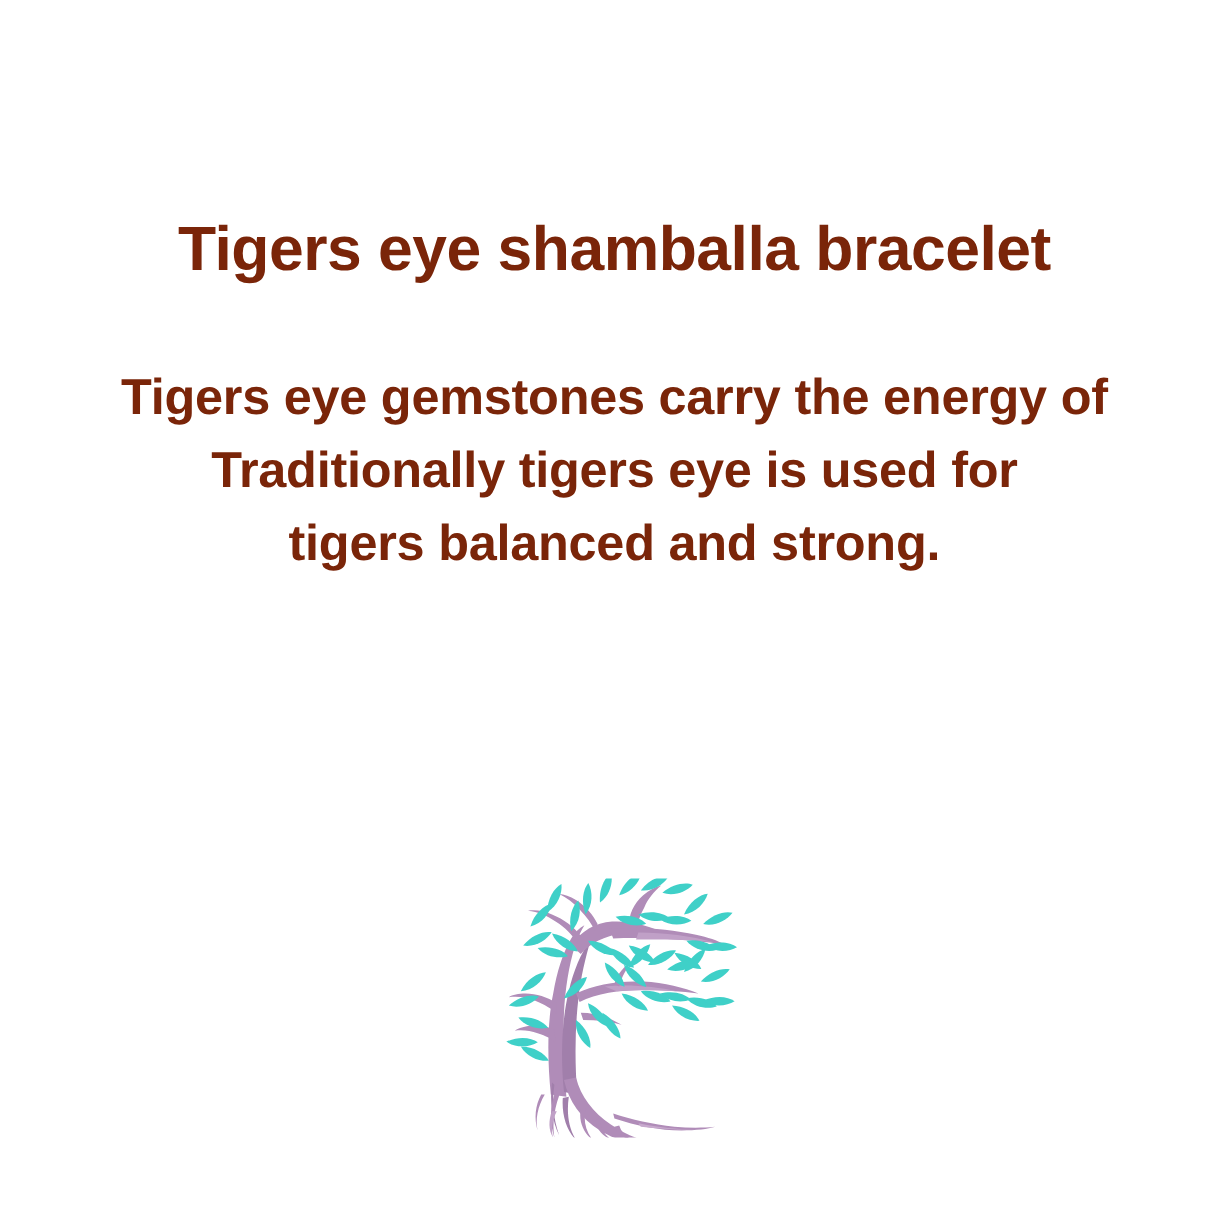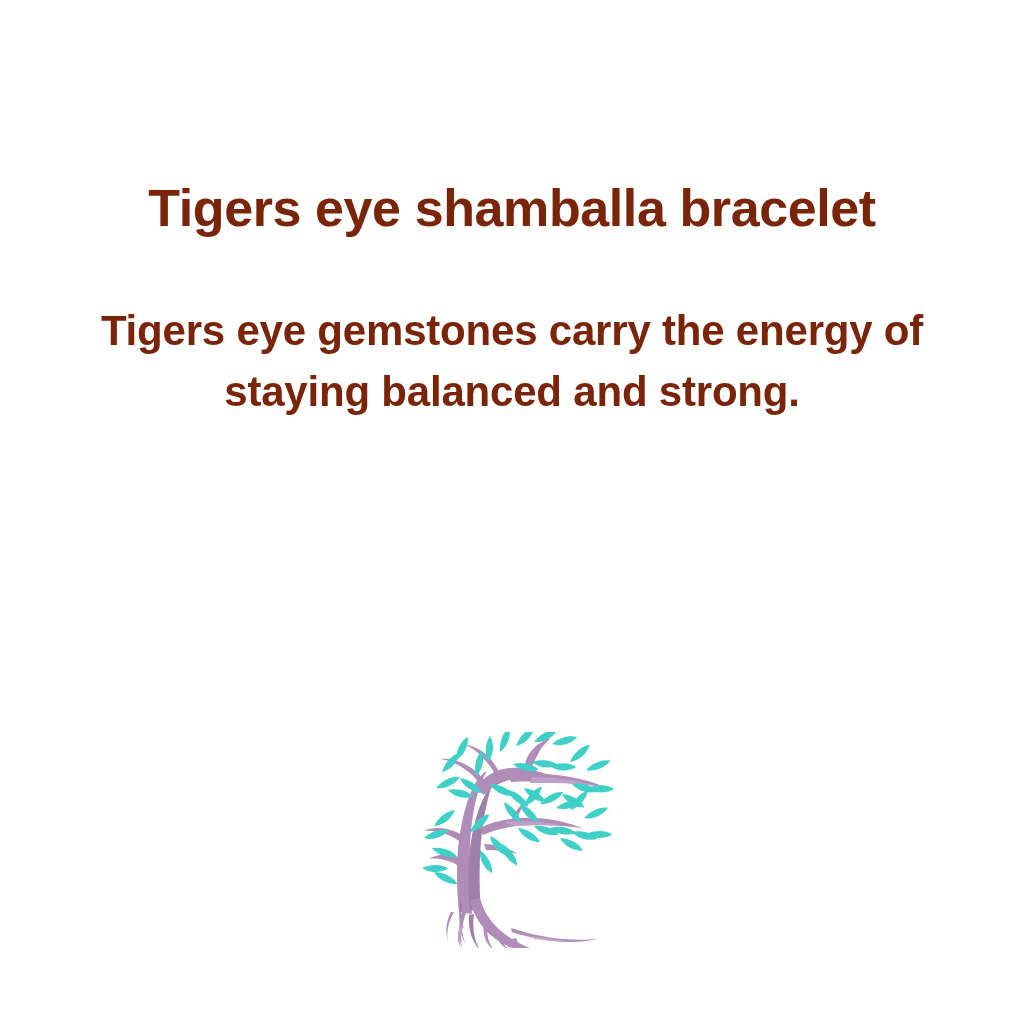--- a/index.html
+++ b/index.html
@@ -84,21 +84,22 @@
 <body>
 
 <div id="card">
 
   <div id="title-block">
     <h1 id="product-title">Tigers eye shamballa bracelet</h1>
   </div>
 
   <div id="description-block">
     <span class="desc-line">Tigers eye gemstones carry the energy of</span>
-    <span class="desc-line">staying balanced and strong.</span>
+    <span class="desc-line">Traditionally tigers eye is used for</span>
+    <span class="desc-line">tigers balanced and strong.</span>
   </div>
 
   <div id="logo-block">
     <svg id="tree-logo-svg" viewBox="0 0 210 216" xmlns="http://www.w3.org/2000/svg">
 
       <defs>
 
         <g id="leaf">
           <path d="M0 0 C9 -6 20 -6.5 26 -3.2 C20 1.8 9 4.6 0 0 Z"></path>
         </g>

